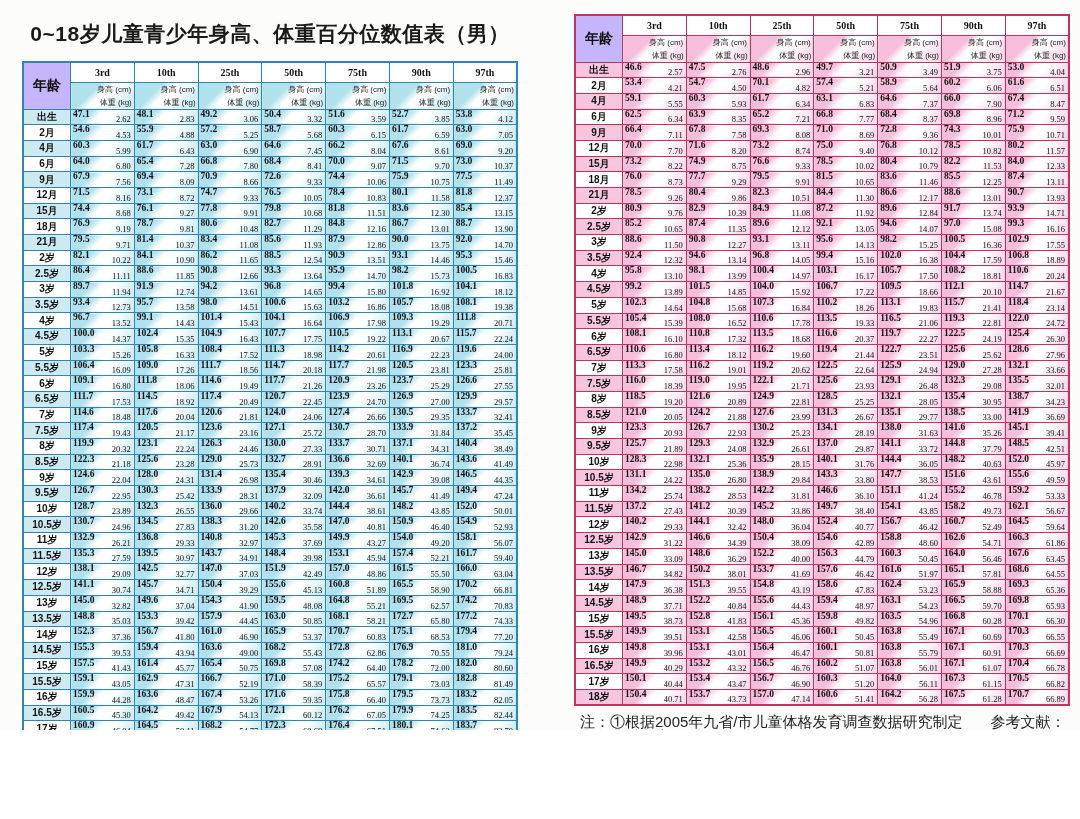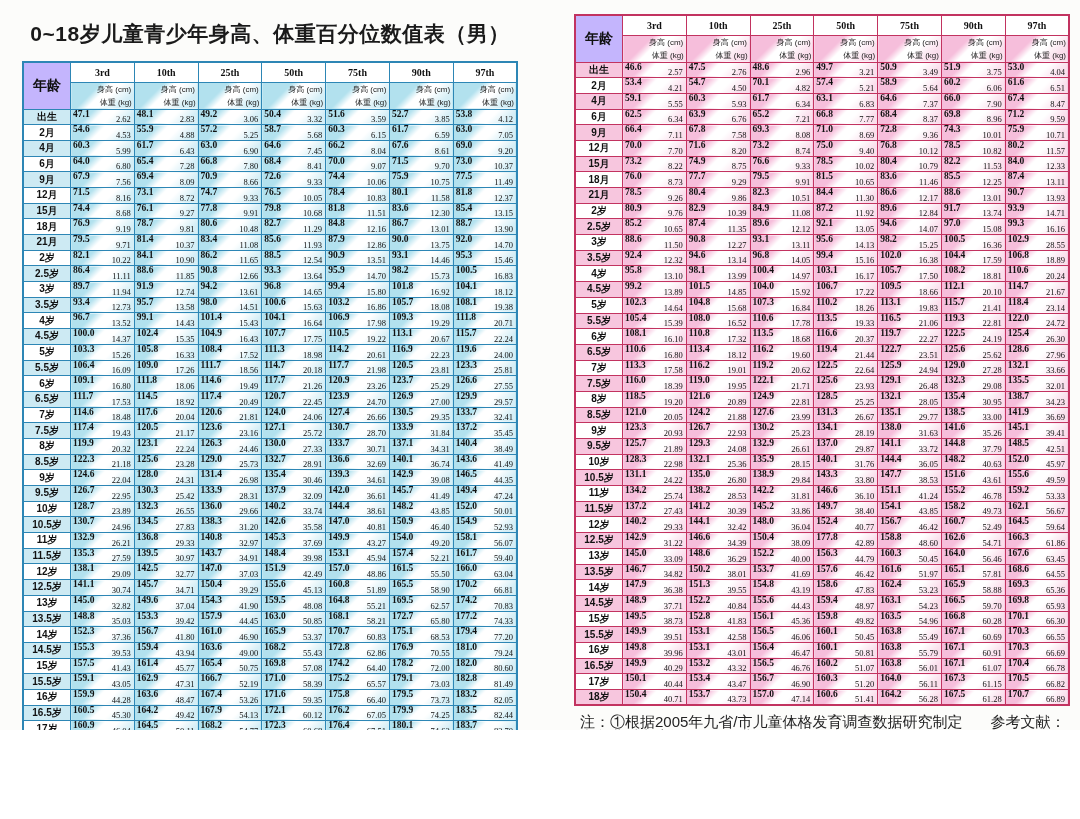--- a/index.html
+++ b/index.html
@@ -1544,21 +1544,21 @@
             </td>
           </tr>
           <tr>
             <td class="age">6月</td>
             <td class="data">
               <span class="hv">62.5</span>
               <span class="wv">6.34</span>
             </td>
             <td class="data">
               <span class="hv">63.9</span>
-              <span class="wv">6.76</span>
+              <span class="wv">8.35</span>
             </td>
             <td class="data">
               <span class="hv">65.2</span>
               <span class="wv">7.21</span>
             </td>
             <td class="data">
               <span class="hv">66.8</span>
               <span class="wv">7.77</span>
             </td>
             <td class="data">
@@ -1812,21 +1812,21 @@
             <td class="data">
               <span class="hv">98.2</span>
               <span class="wv">15.25</span>
             </td>
             <td class="data">
               <span class="hv">100.5</span>
               <span class="wv">16.36</span>
             </td>
             <td class="data">
               <span class="hv">102.9</span>
-              <span class="wv">28.55</span>
+              <span class="wv">17.55</span>
             </td>
           </tr>
           <tr>
             <td class="age">3.5岁</td>
             <td class="data">
               <span class="hv">92.4</span>
               <span class="wv">12.32</span>
             </td>
             <td class="data">
               <span class="hv">94.6</span>
@@ -2388,21 +2388,21 @@
             </td>
             <td class="data">
               <span class="hv">146.6</span>
               <span class="wv">34.39</span>
             </td>
             <td class="data">
               <span class="hv">150.4</span>
               <span class="wv">38.09</span>
             </td>
             <td class="data">
-              <span class="hv">177.8</span>
+              <span class="hv">154.6</span>
               <span class="wv">42.89</span>
             </td>
             <td class="data">
               <span class="hv">158.8</span>
               <span class="wv">48.60</span>
             </td>
             <td class="data">
               <span class="hv">162.6</span>
               <span class="wv">54.71</span>
             </td>

